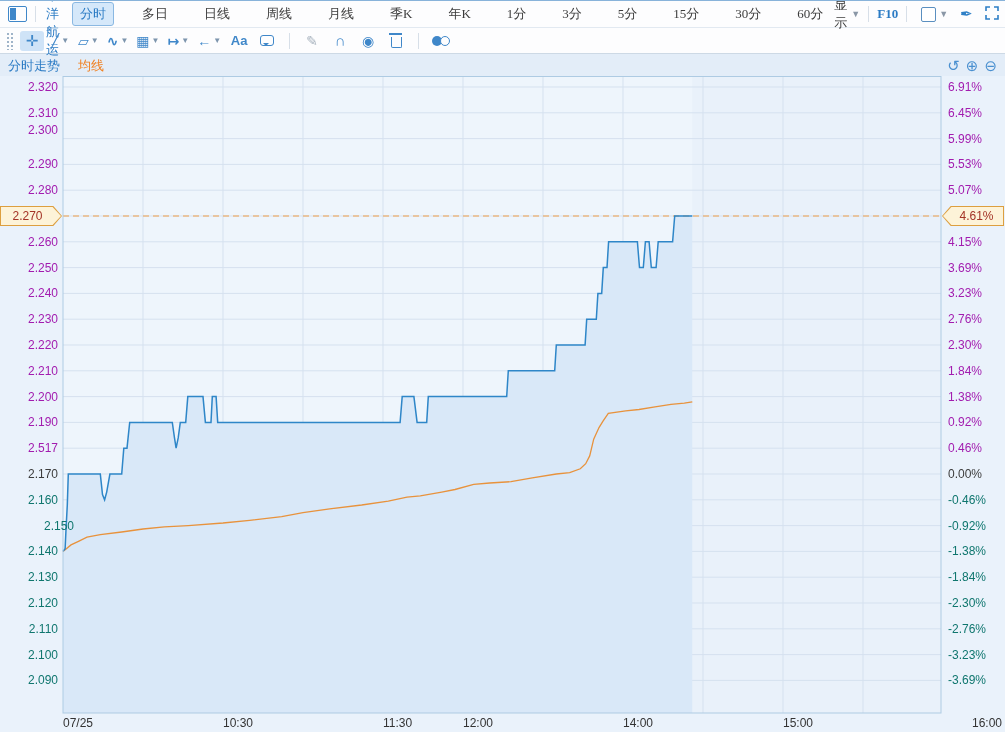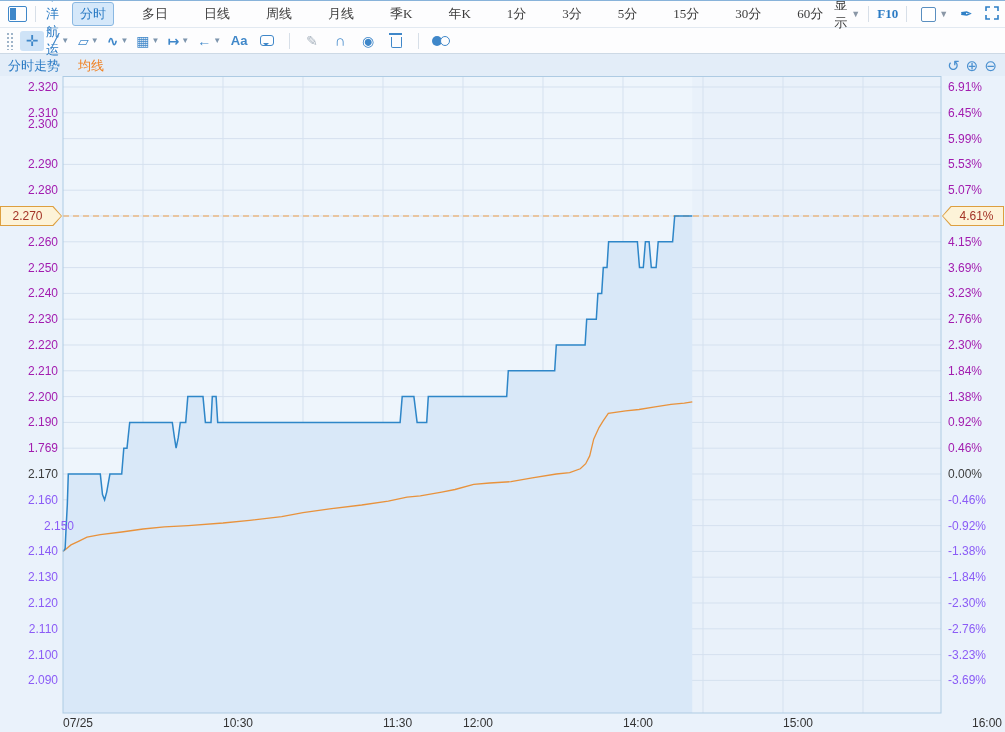--- a/index.html
+++ b/index.html
@@ -62,21 +62,21 @@
   .ctab.orange{color:#f07f1e;}
   .row3 .spring{flex:1;}
   .zbtn{color:#4a90d0;font-size:15px;margin-left:6px;cursor:pointer;line-height:1;}
   
   #chart{position:absolute;left:0;top:75px;width:1005px;height:657px;background:#eaf2fb;}
   #plot-svg{position:absolute;left:0;top:0;}
   .pxl{position:absolute;font-size:12px;}
   .axis-label-left{width:58px;text-align:right;}
   .axis-label-right{left:948px;text-align:left;}
   .tone-up{color:#a21caf;}
-  .tone-down{color:#8b5cf6;}
+  .tone-down{color:#0f766e;}
   .tone-flat{color:#3c3c3c;}
   .time-label{top:640px;color:#333;}
   .tag{position:absolute;height:20px;width:62px;}
   .tag .outer{position:absolute;inset:0;background:#dd9f3f;}
   .tag .inner{position:absolute;inset:1px;background:#fdf3d8;}
   .tag.left .outer,.tag.left .inner{clip-path:polygon(0 0,86% 0,100% 50%,86% 100%,0 100%);}
   .tag.right .outer,.tag.right .inner{clip-path:polygon(14% 0,100% 0,100% 100%,14% 100%,0 50%);}
   .tag .txt{position:absolute;inset:0;display:flex;align-items:center;justify-content:center;
             font-size:12px;color:#a33326;}
   .tag.left .txt{padding-right:7px;}
@@ -237,37 +237,37 @@
         <line x1="863.001" y1="0" x2="863.001" y2="637" stroke="#d5e1ef" stroke-width="1"></line>
         <polygon points="63.0,475.4 65.1,472.8 66.2,449.6 67.3,429.0 68.3,398.0 100.3,398.0 102.5,418.6 104.6,423.8 106.7,416.1 109.9,398.0 121.7,398.0 123.8,372.2 127.0,372.2 129.7,346.4 172.3,346.4 174.5,361.9 176.1,372.2 178.2,361.9 180.3,346.4 185.7,346.4 187.8,320.6 203.0,320.6 205.4,346.4 211.0,346.4 212.3,320.6 216.1,320.6 217.7,346.4 400.1,346.4 402.2,320.6 413.9,320.6 417.1,346.4 426.7,346.4 428.3,320.6 506.7,320.6 508.3,294.8 554.7,294.8 556.3,269.0 585.1,269.0 586.7,243.2 596.3,243.2 597.9,217.4 601.7,217.4 603.3,191.6 607.0,191.6 608.6,165.8 637.4,165.8 639.5,191.6 643.3,191.6 645.4,165.8 649.1,165.8 651.3,191.6 656.1,191.6 658.2,165.8 672.6,165.8 674.7,140.0 692.3,140.0 692.3,637 63.0,637" fill="#d9e8f8"></polygon>
         <line x1="63" y1="139.99999999999955" x2="941" y2="139.99999999999955" stroke="#ef9f4a" stroke-width="1.2" stroke-dasharray="6 4"></line>
         <polyline points="63.0,475.4 71.0,468.9 79.0,465.1 87.0,461.2 100.3,458.6 121.7,456.0 143.0,453.0 164.3,450.9 188.3,449.6 223.0,447.0 249.7,444.4 281.7,440.6 303.0,436.7 329.7,432.8 361.7,429.0 388.3,425.1 407.0,421.2 420.3,419.9 441.7,416.1 455.0,413.5 473.7,408.3 489.7,407.0 511.0,405.7 532.3,401.9 556.3,398.0 569.7,396.7 580.3,392.8 585.7,387.7 589.7,379.9 593.7,363.2 599.0,351.6 603.0,345.1 608.3,337.4 625.7,334.8 639.0,333.5 655.0,330.9 671.0,328.3 684.3,327.1 692.3,325.8" fill="none" stroke="#e8923c" stroke-width="1.3"></polyline>
         <polyline points="63.0,475.4 65.1,472.8 66.2,449.6 67.3,429.0 68.3,398.0 100.3,398.0 102.5,418.6 104.6,423.8 106.7,416.1 109.9,398.0 121.7,398.0 123.8,372.2 127.0,372.2 129.7,346.4 172.3,346.4 174.5,361.9 176.1,372.2 178.2,361.9 180.3,346.4 185.7,346.4 187.8,320.6 203.0,320.6 205.4,346.4 211.0,346.4 212.3,320.6 216.1,320.6 217.7,346.4 400.1,346.4 402.2,320.6 413.9,320.6 417.1,346.4 426.7,346.4 428.3,320.6 506.7,320.6 508.3,294.8 554.7,294.8 556.3,269.0 585.1,269.0 586.7,243.2 596.3,243.2 597.9,217.4 601.7,217.4 603.3,191.6 607.0,191.6 608.6,165.8 637.4,165.8 639.5,191.6 643.3,191.6 645.4,165.8 649.1,165.8 651.3,191.6 656.1,191.6 658.2,165.8 672.6,165.8 674.7,140.0 692.3,140.0" fill="none" stroke="#2e86c8" stroke-width="1.5"></polyline>
         <rect x="63" y="0.5" width="878" height="636.5" fill="none" stroke="#aecbe3" stroke-width="1"></rect>
       </svg>
     <div id="axis-left">
         <div class="pxl tone-up axis-label-left" style="top: 4px;">2.320</div>
         <div class="pxl tone-up axis-label-left" style="top: 29.8px;">2.310</div>
-        <div class="pxl tone-up axis-label-left" style="top: 41px;">2.300</div>
+        <div class="pxl tone-up axis-label-left" style="top: 47px;">2.300</div>
         <div class="pxl tone-up axis-label-left" style="top: 81.4px;">2.290</div>
         <div class="pxl tone-up axis-label-left" style="top: 107.2px;">2.280</div>
         <div class="tag left" style="top: 130px; left: 0px;">
           <div class="outer"></div>
           <div class="inner"></div>
           <div class="txt">2.270</div>
         </div>
         <div class="pxl tone-up axis-label-left" style="top: 158.8px;">2.260</div>
         <div class="pxl tone-up axis-label-left" style="top: 184.6px;">2.250</div>
         <div class="pxl tone-up axis-label-left" style="top: 210.4px;">2.240</div>
         <div class="pxl tone-up axis-label-left" style="top: 236.2px;">2.230</div>
         <div class="pxl tone-up axis-label-left" style="top: 262px;">2.220</div>
         <div class="pxl tone-up axis-label-left" style="top: 287.8px;">2.210</div>
         <div class="pxl tone-up axis-label-left" style="top: 313.6px;">2.200</div>
         <div class="pxl tone-up axis-label-left" style="top: 339.4px;">2.190</div>
-        <div class="pxl tone-up axis-label-left" style="top: 365.2px;">1.769</div>
+        <div class="pxl tone-up axis-label-left" style="top: 365.2px;">2.517</div>
         <div class="pxl tone-flat axis-label-left" style="top: 391px;">2.170</div>
         <div class="pxl tone-down axis-label-left" style="top: 416.8px;">2.160</div>
         <div class="pxl tone-down axis-label-left" style="top: 442.6px; padding-left: 16px;">2.150</div>
         <div class="pxl tone-down axis-label-left" style="top: 468.4px;">2.140</div>
         <div class="pxl tone-down axis-label-left" style="top: 494.2px;">2.130</div>
         <div class="pxl tone-down axis-label-left" style="top: 520px;">2.120</div>
         <div class="pxl tone-down axis-label-left" style="top: 545.8px;">2.110</div>
         <div class="pxl tone-down axis-label-left" style="top: 571.6px;">2.100</div>
         <div class="pxl tone-down axis-label-left" style="top: 597.4px;">2.090</div>
       </div>

